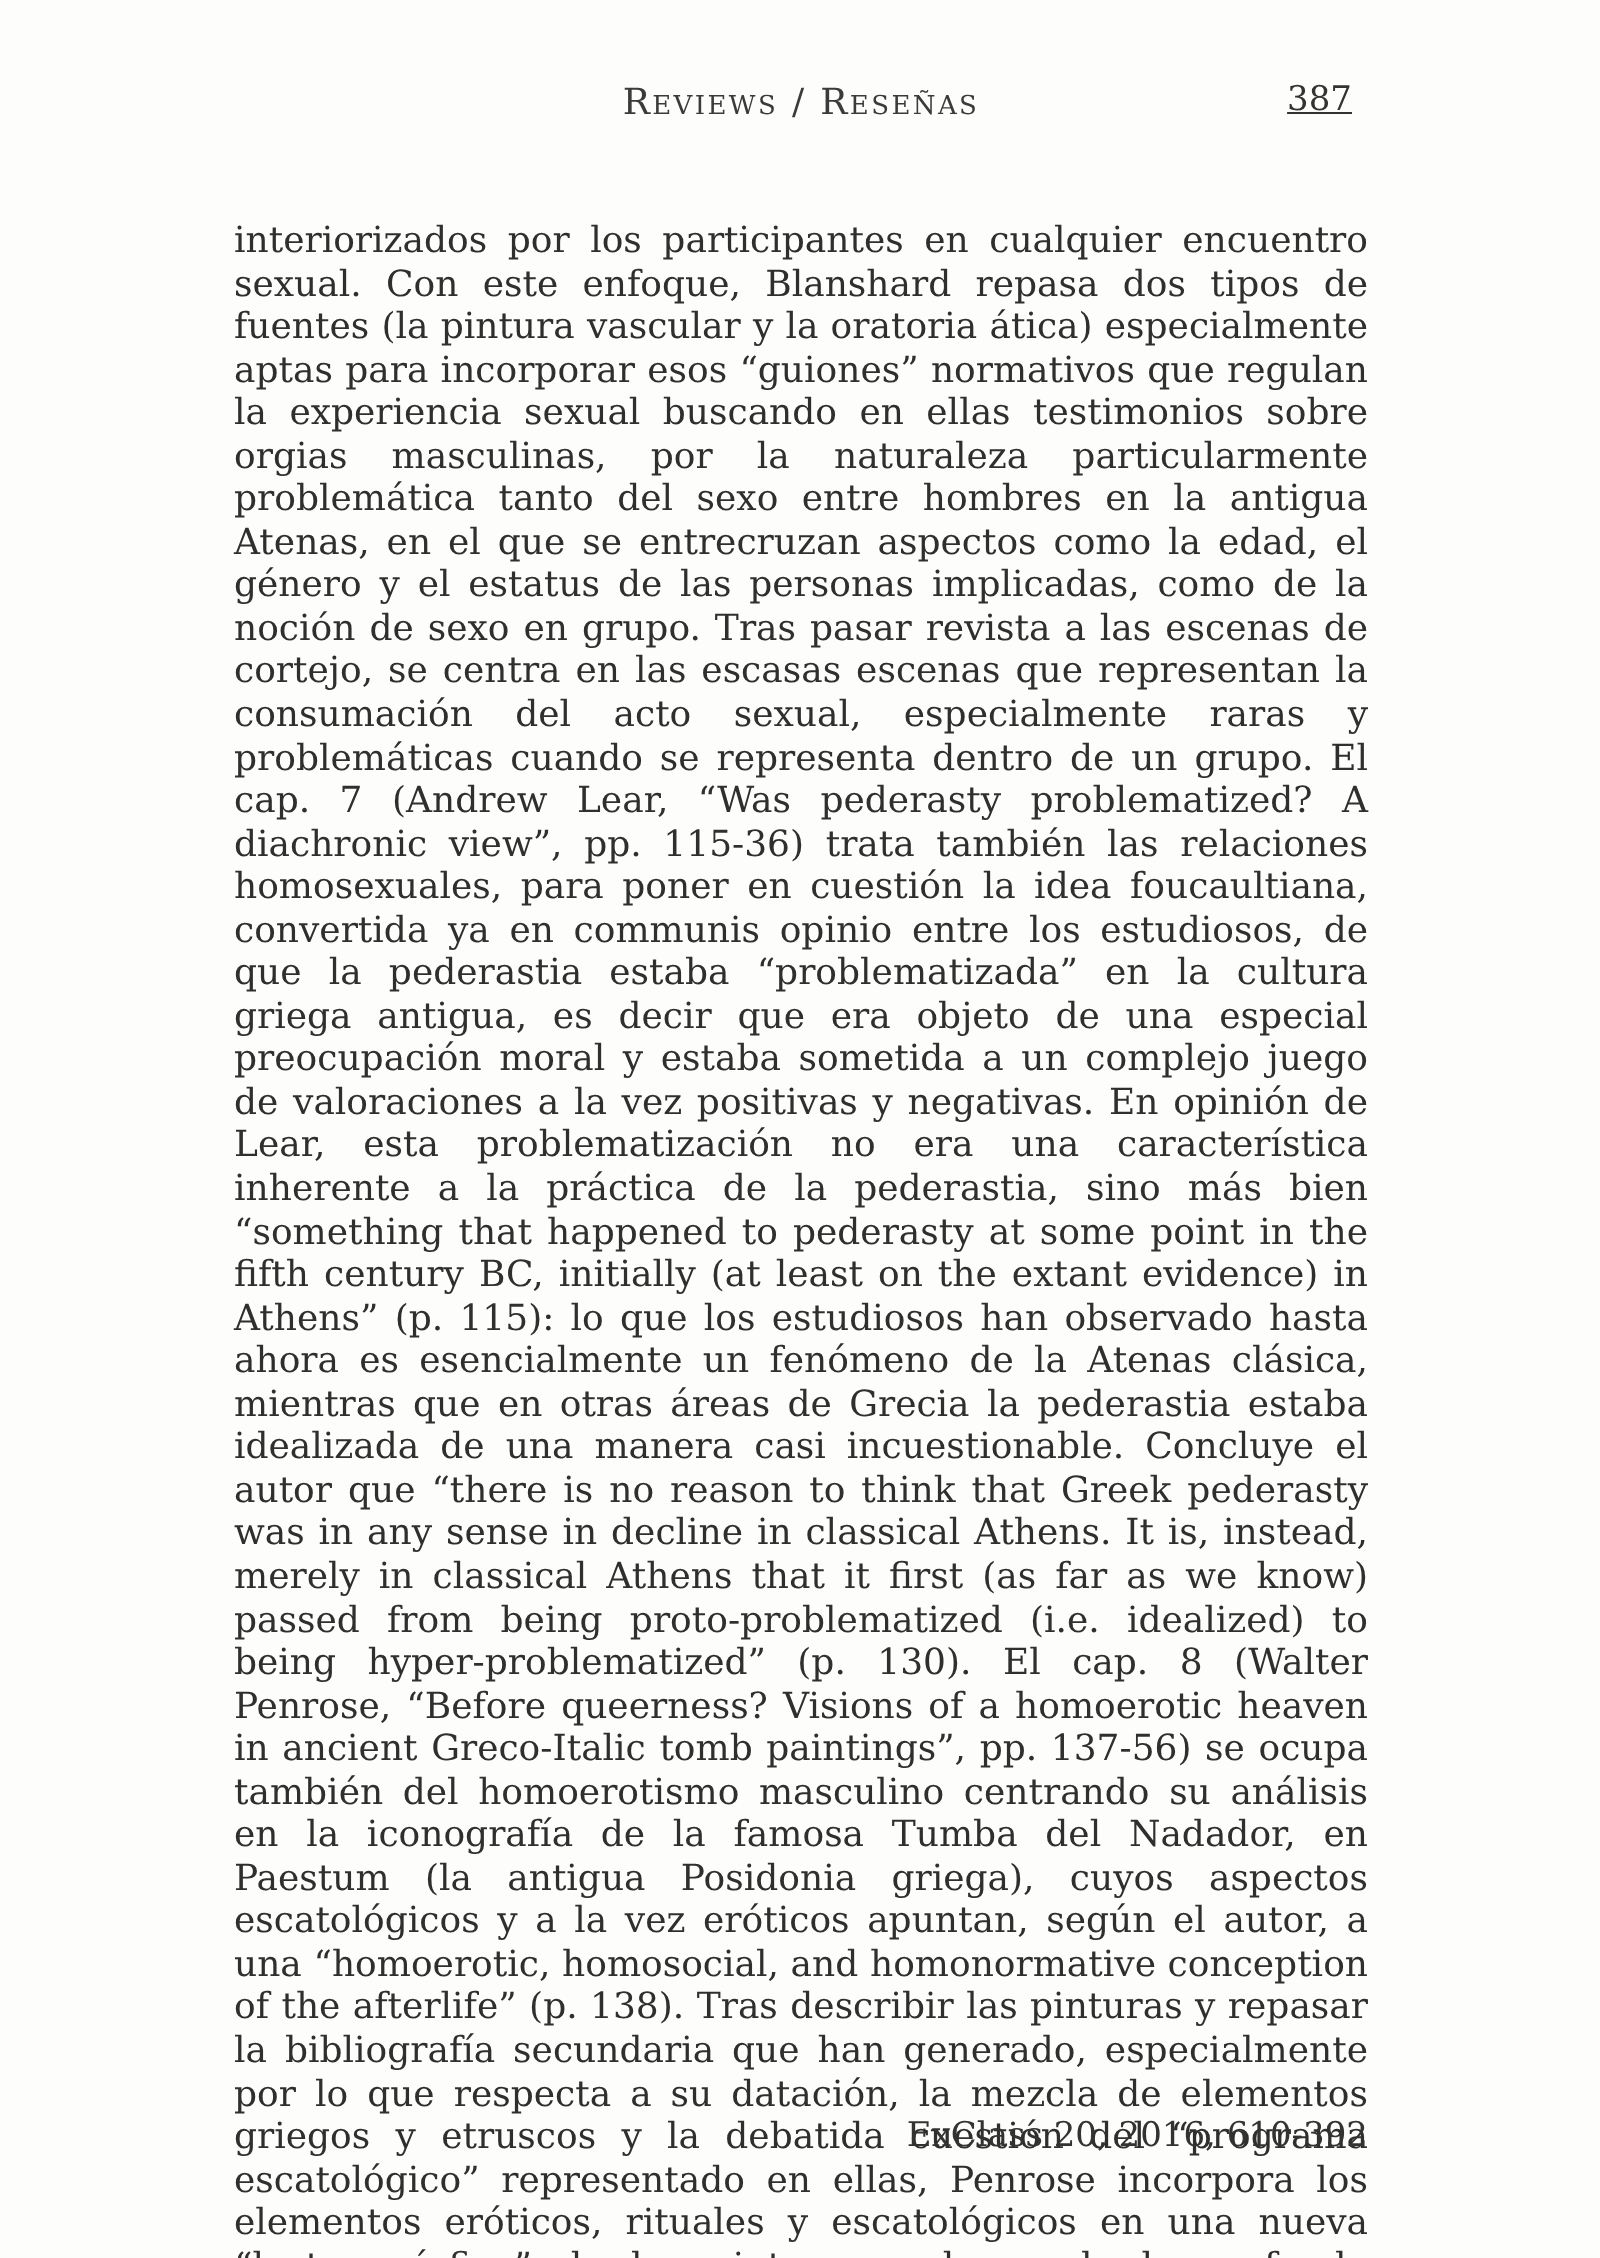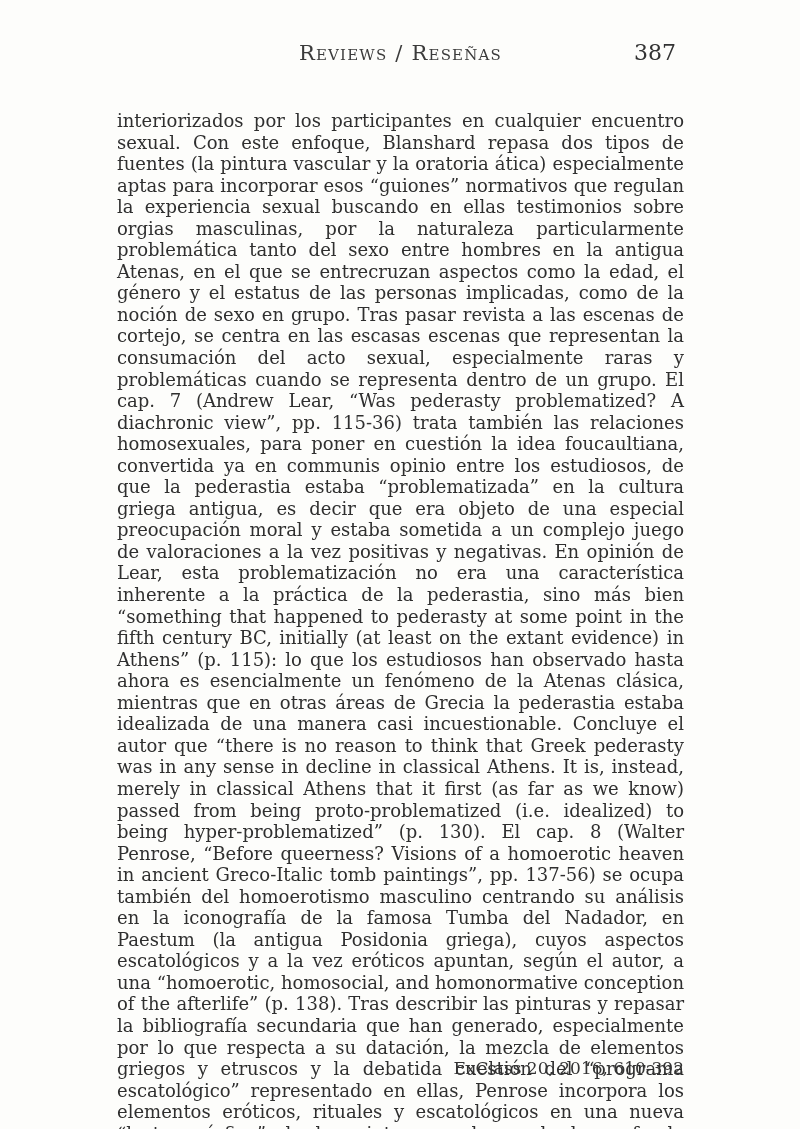--- a/index.html
+++ b/index.html
@@ -27,29 +27,30 @@
     left: 117px;
     top: 41px;
     width: 567px;
     height: 22px;
   }
   .head-title {
     display: block;
     text-align: center;
     font-variant: small-caps;
     letter-spacing: 1.2px;
-    font-size: 21px;
+    font-size: 18px;
     color: #3b3b3b;
   }
   .page-number {
     position: absolute;
     right: 8px;
     top: -1px;
-    font-size: 22px;
+    font-size: 17px;
     color: #333333;
+    text-decoration: underline;
   }
   .body-text {
     position: absolute;
     left: 117px;
     top: 110px;
     width: 567px;
     text-align: justify;
     font-size: 18px;
     line-height: 21.55px;
     color: #2f2f2f;

